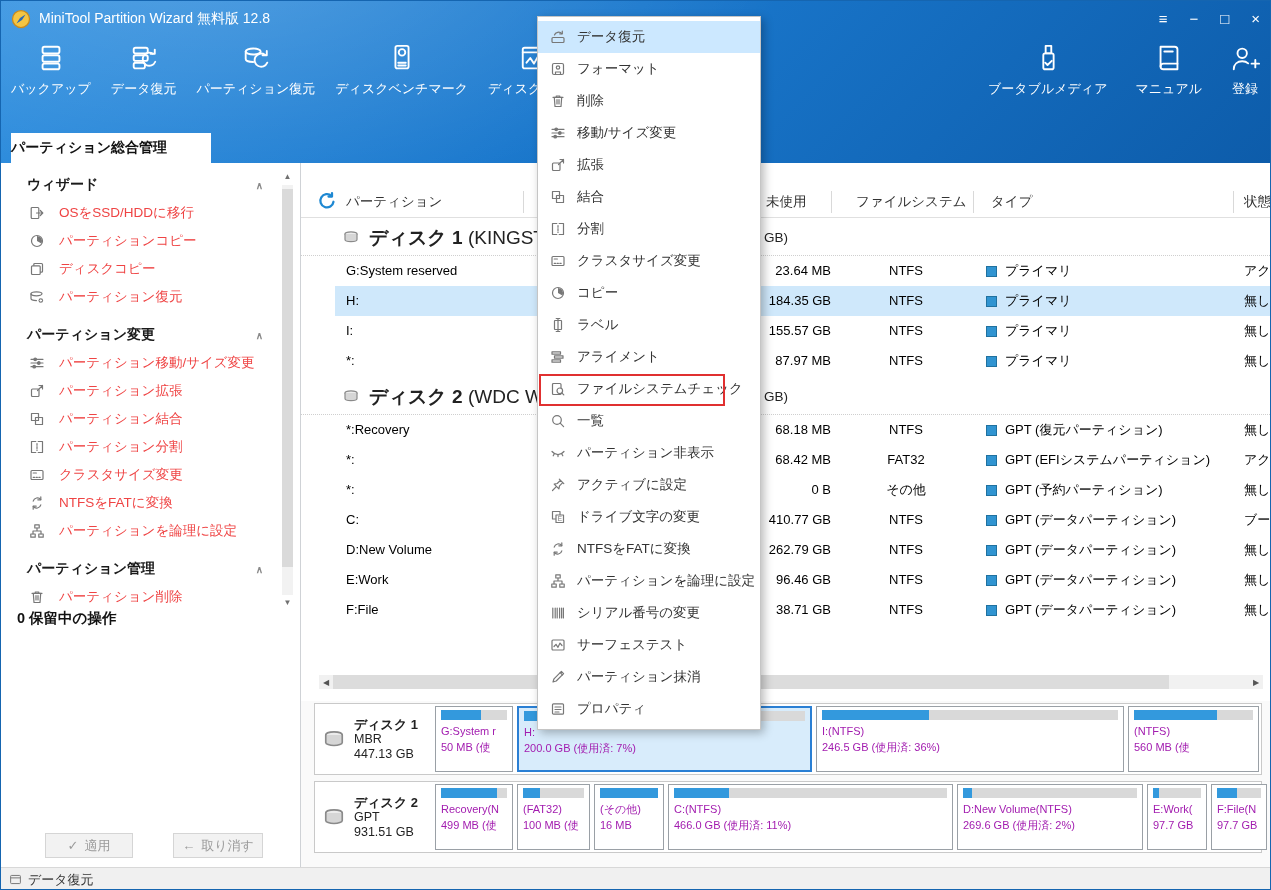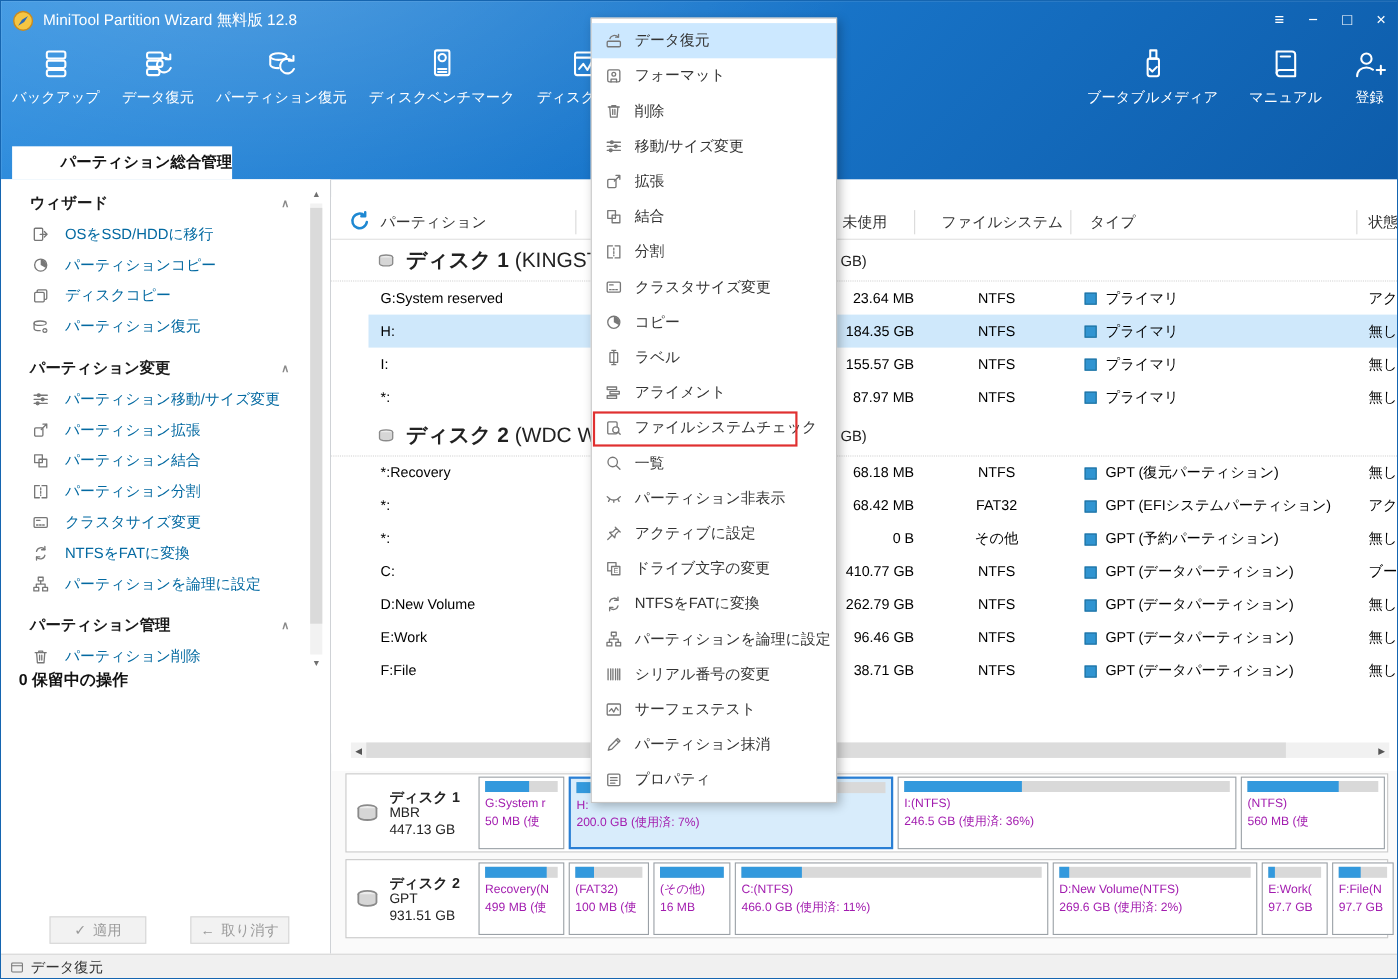--- a/index.html
+++ b/index.html
@@ -15,29 +15,29 @@
   .appicon svg{width:20px;height:20px;display:block;}
   .title{color:#fff;font-size:14px;}
   .wincontrols{position:absolute;right:12px;top:0;height:34px;display:flex;align-items:center;gap:22px;color:#fff;font-size:15px;}
   .wc{cursor:default;line-height:1;}
   #toolbar-left{position:absolute;left:10px;top:42px;display:flex;gap:20px;}
   #toolbar-right{position:absolute;right:12px;top:42px;display:flex;gap:28px;}
   .titem{display:flex;flex-direction:column;align-items:center;color:#fff;}
   .titem svg{width:30px;height:30px;stroke:#fff;fill:none;stroke-width:2;stroke-linecap:round;stroke-linejoin:round;}
   .tlabel{margin-top:7px;font-size:13px;white-space:nowrap;}
   .tab{position:absolute;left:10px;top:132px;width:200px;height:30px;background:#fff;
-       display:flex;align-items:center;justify-content:flex-end;font-size:14px;font-weight:bold;color:#111;}
+       display:flex;align-items:center;justify-content:flex-start;font-size:14px;font-weight:bold;color:#111;}
   
   #sidebar{position:absolute;left:0;top:162px;width:300px;height:704px;background:#fff;
            border-right:1px solid #cfd2d6;box-sizing:border-box;}
   #side-list{position:absolute;left:0;top:8px;width:276px;height:434px;overflow:hidden;}
   .ssec{margin-bottom:10px;}
   .shead{height:28px;display:flex;align-items:center;padding-left:26px;font-size:14px;font-weight:bold;color:#1a1a1a;position:relative;}
   .shead .chev{position:absolute;right:14px;color:#8a8a8a;font-size:10px;}
-  .sitem{height:28px;display:flex;align-items:center;padding-left:28px;gap:14px;font-size:13.5px;color:#0369a1;white-space:nowrap;}
+  .sitem{height:28px;display:flex;align-items:center;padding-left:28px;gap:14px;font-size:13.5px;color:#ef4444;white-space:nowrap;}
   .sitem svg{flex:none;}
   .ic{width:16px;height:16px;stroke:currentColor;fill:none;stroke-width:1.2;stroke-linecap:round;stroke-linejoin:round;color:#777;}
   #side-vscroll{position:absolute;left:280px;top:8px;width:13px;height:438px;display:flex;flex-direction:column;align-items:center;}
   .sarr{height:12px;font-size:8px;color:#707070;line-height:12px;}
   .strack{flex:1;width:11px;background:#f2f2f2;position:relative;margin:2px 0;}
   .sthumb{position:absolute;left:0;top:4px;width:11px;height:378px;background:#dadada;}
   #pending{position:absolute;left:16px;top:446px;font-size:14.5px;font-weight:bold;color:#111;}
   .btn{position:absolute;top:670px;height:25px;background:#f2f2f2;border:1px solid #d5d5d5;
        color:#9a9a9a;font-size:13px;display:flex;align-items:center;justify-content:center;gap:6px;
        font-family:inherit;}

